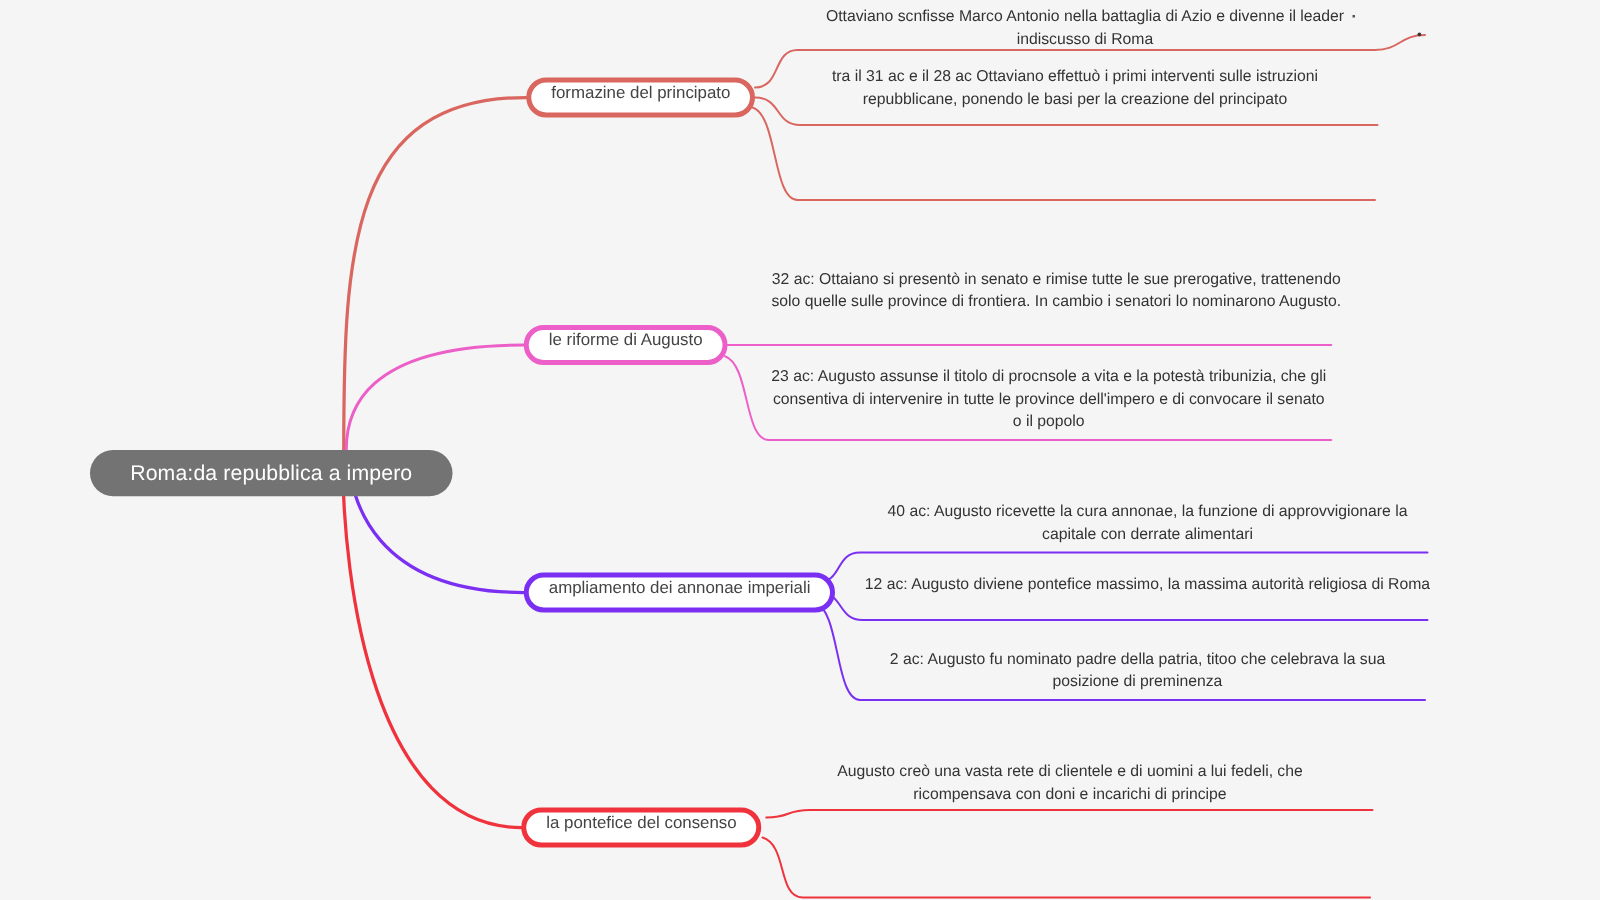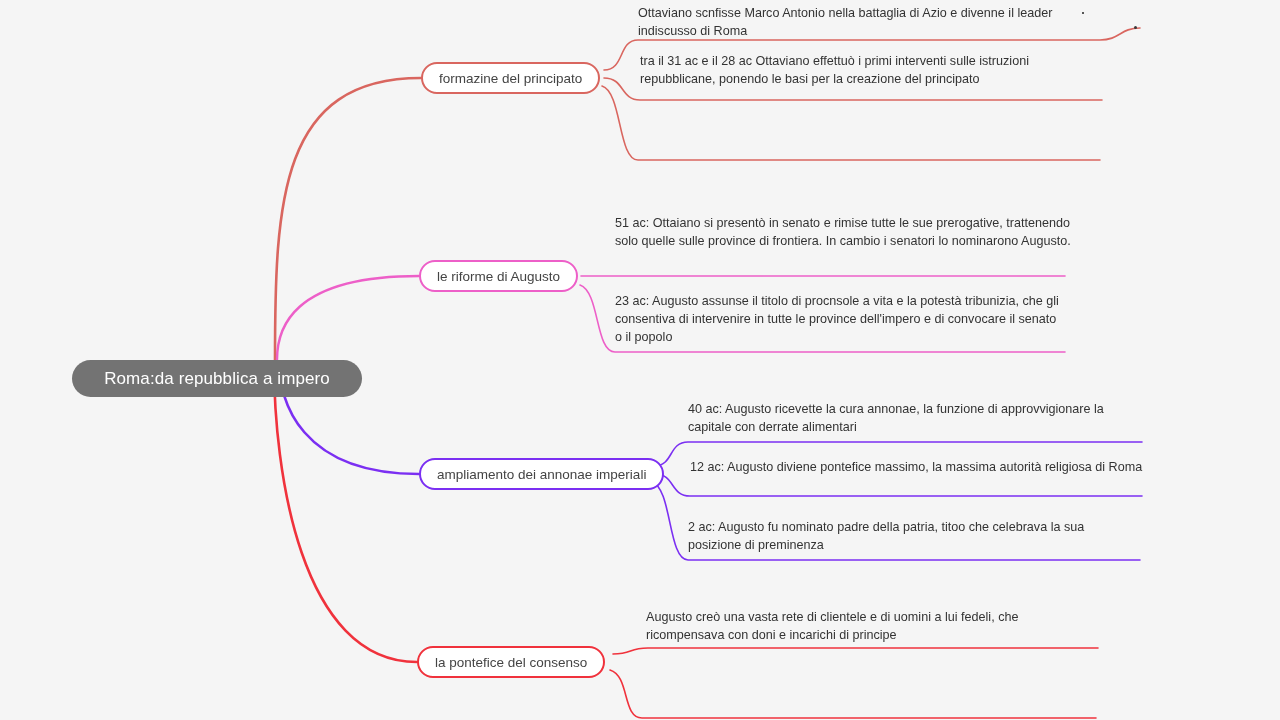--- a/index.html
+++ b/index.html
@@ -45,36 +45,37 @@
   .root-label {
     color: #ffffff;
     font-size: 17px;
     letter-spacing: 0.1px;
     white-space: nowrap;
   }
   .topic-node {
     position: absolute;
     height: 32px;
     background: #ffffff;
-    border: 2px solid #404040;
+    border: 4px solid #404040;
     border-radius: 16px;
     display: flex;
-    align-items: center;
+    align-items: flex-start;
     justify-content: center;
     box-sizing: border-box;
     padding: 0 16px;
   }
   .topic-label {
     font-size: 13.5px;
     color: #444444;
     white-space: nowrap;
   }
   .leaf {
     position: absolute;
     box-sizing: border-box;
+    text-align: center;
   }
   .leaf-text {
     font-size: 12.6px;
     line-height: 18px;
     color: #333333;
     display: block;
   }
   .cursor-dot {
     position: absolute;
     width: 3px;
@@ -126,21 +127,21 @@
     <span class="leaf-text">Ottaviano scnfisse Marco Antonio nella battaglia di Azio e divenne il leader indiscusso di Roma</span>
   </div>
   <div class="leaf" style="left:640px; top:52px; width:440px;">
     <span class="leaf-text">tra il 31 ac e il 28 ac Ottaviano effettuò i primi interventi sulle istruzioni repubblicane, ponendo le basi per la creazione del principato</span>
   </div>
 
   <div class="topic-node" style="left:419px; top:260px; border-color:#ed5fc8;">
     <span class="topic-label">le riforme di Augusto</span>
   </div>
   <div class="leaf" style="left:615px; top:214px; width:460px;">
-    <span class="leaf-text">51 ac: Ottaiano si presentò in senato e rimise tutte le sue prerogative, trattenendo solo quelle sulle province di frontiera. In cambio i senatori lo nominarono Augusto.</span>
+    <span class="leaf-text">32 ac: Ottaiano si presentò in senato e rimise tutte le sue prerogative, trattenendo solo quelle sulle province di frontiera. In cambio i senatori lo nominarono Augusto.</span>
   </div>
   <div class="leaf" style="left:615px; top:292px; width:448px;">
     <span class="leaf-text">23 ac: Augusto assunse il titolo di procnsole a vita e la potestà tribunizia, che gli consentiva di intervenire in tutte le province dell'impero e di convocare il senato o il popolo</span>
   </div>
 
   <div class="topic-node" style="left:419px; top:458px; border-color:#7b2ff2;">
     <span class="topic-label">ampliamento dei annonae imperiali</span>
   </div>
   <div class="leaf" style="left:688px; top:400px; width:460px;">
     <span class="leaf-text">40 ac: Augusto ricevette la cura annonae, la funzione di approvvigionare la capitale con derrate alimentari</span>

